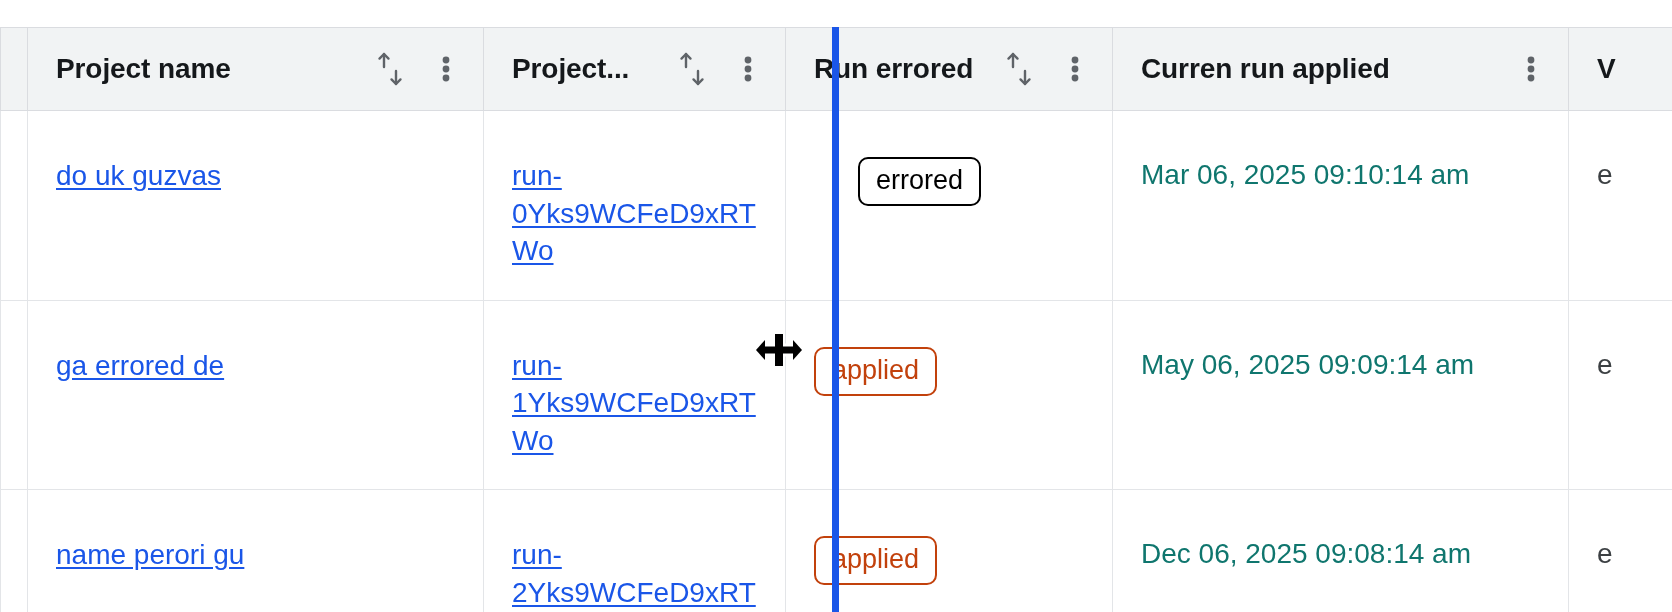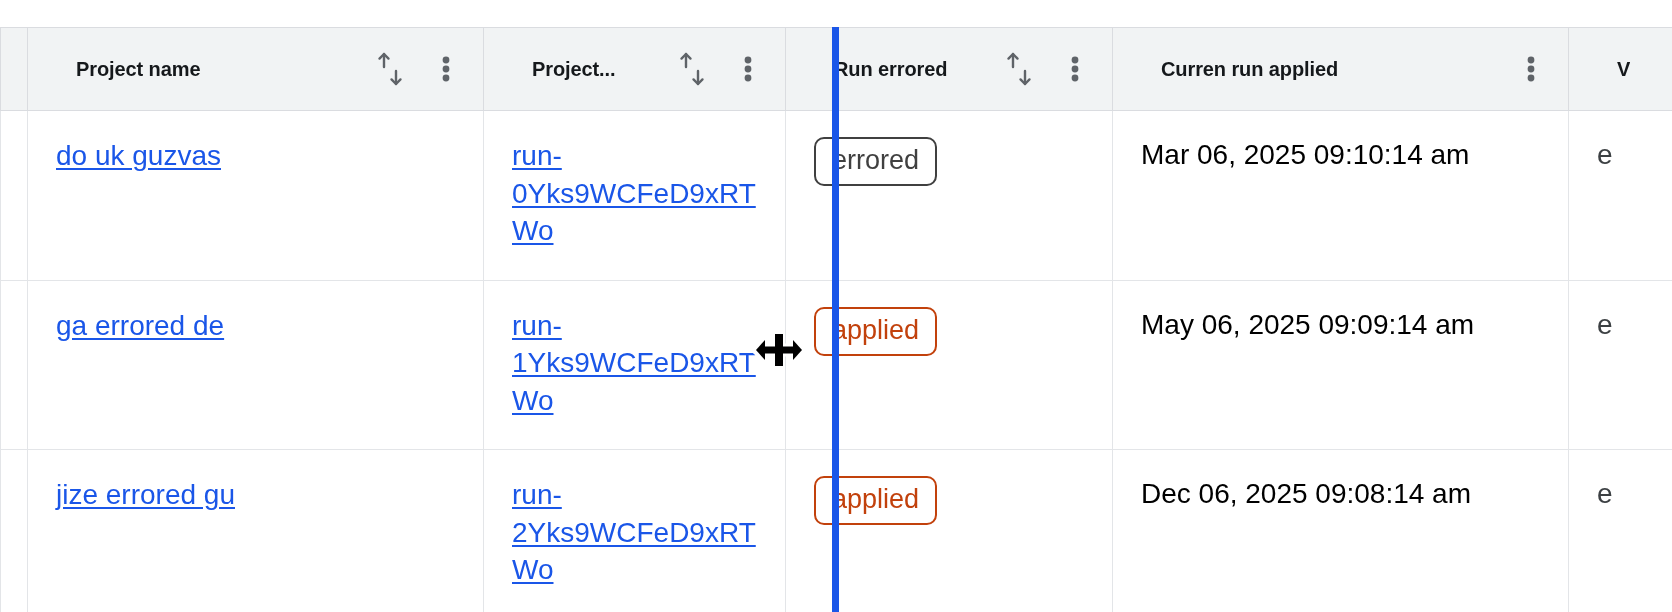--- a/index.html
+++ b/index.html
@@ -54,28 +54,27 @@
 
   .head-inner {
     display: flex;
     align-items: center;
     height: 100%;
     padding: 0 24px 0 28px;
     box-sizing: border-box;
     gap: 0;
   }
   .head-label {
-    font-size: 20px;
+    font-size: 28px;
     font-weight: 700;
     color: #15181b;
     letter-spacing: -0.1px;
     white-space: nowrap;
     overflow: hidden;
     text-overflow: clip;
-    margin-left: 20px;
   }
   .head-spacer { flex: 1 1 auto; min-width: 18px; }
 
   .icon-btn {
     display: inline-flex;
     align-items: center;
     justify-content: center;
     flex: 0 0 auto;
     cursor: pointer;
     background: transparent;
@@ -84,42 +83,42 @@
   }
   .sort-icon { width: 34px; height: 40px; margin-right: 26px; }
   .kebab-icon { width: 26px; height: 40px; }
 
   
   tbody td {
     border: 1px solid #e3e5e8;
     border-left: 1px solid #e3e5e8;
     border-right: 1px solid #e3e5e8;
     background: #ffffff;
-    padding: 26px 28px 30px 28px;
+    padding: 46px 28px 30px 28px;
     vertical-align: top;
     box-sizing: border-box;
     height: 128px;
   }
   tbody td.select-cell { padding: 0; }
 
   .cell-link {
     font-size: 28px;
     line-height: 1.34;
     color: #1a56e8;
     text-decoration: underline;
     text-underline-offset: 3px;
     cursor: pointer;
     word-break: break-word;
     display: inline;
   }
 
   .cell-date {
     font-size: 28px;
     line-height: 1.3;
-    color: #000000;
+    color: #0f766e;
     white-space: nowrap;
   }
   .cell-text {
     font-size: 28px;
     line-height: 1.3;
     color: #3c4043;
     white-space: nowrap;
     overflow: hidden;
   }
 
@@ -127,21 +126,21 @@
   .chip {
     display: inline-block;
     border: 2px solid currentColor;
     border-radius: 10px;
     padding: 6px 16px 8px 16px;
     font-size: 27px;
     line-height: 1.16;
     background: #ffffff;
     cursor: default;
   }
-  .chip.errored { color: #404040; }
+  .chip.errored { color: #000000; margin-left: 44px; }
   .chip.applied { color: #c2410c; }
 
   
   .resize-guide {
     position: absolute;
     top: 27px;
     width: 7px;
     height: 585px;
     background: #1a56e8;
     pointer-events: none;
@@ -312,21 +311,21 @@
           <span class="cell-date">May 06, 2025 09:09:14 am</span>
         </td>
         <td>
           <span class="cell-text">e</span>
         </td>
       </tr>
 
       <tr>
         <td class="select-cell"></td>
         <td>
-          <a class="cell-link">jize errored gu</a>
+          <a class="cell-link">name perori gu</a>
         </td>
         <td>
           <a class="cell-link">run-2Yks9WCFeD9xRTWo</a>
         </td>
         <td>
           <span class="chip applied">applied</span>
         </td>
         <td>
           <span class="cell-date">Dec 06, 2025 09:08:14 am</span>
         </td>

